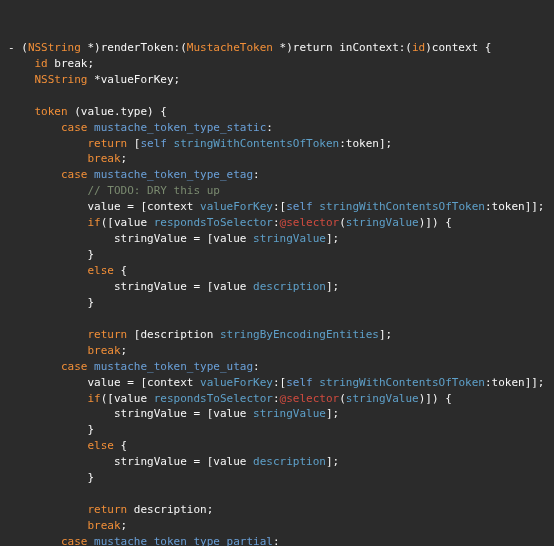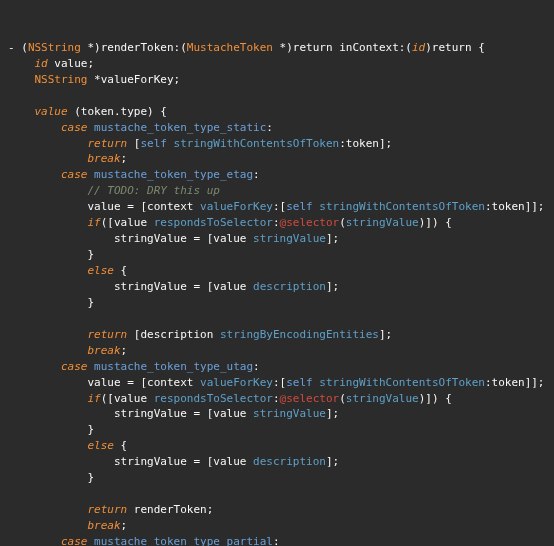--- a/index.html
+++ b/index.html
@@ -8,36 +8,36 @@
     background: #2b2b2b;
     font-family: Menlo, Monaco, Consolas, monospace;
     font-size: 11px;
     line-height: 1.45;
     color: #cccccc;
     white-space: pre;
     width: 554px;
     box-sizing: border-box;
   }
   .w { color: #f8f8f8; }
-  .kw { color: #f28f38; font-style: italic; }
+  .kw { color: #f28f38; }
   .type { color: #f28f38; }
   .sel { color: #d04b3f; }
   .lit { color: #6aa0d8; text-align: right; }
-  .cmt { color: #7a8a6f; font-style: italic; }
+  .cmt { color: #7a8a6f; }
   .id { color: #6aa0d8; }
   .msg { color: #5ea0c9; }
 </style>
 </head>
 <body>
 
-<div><span class="w"><span>- (</span><span class="type">NSString</span><span> *)renderToken:(</span><span class="type">MustacheToken</span><span> *)return inContext:(</span><span class="kw">id</span><span>)return {</span></span>
-    <span><span class="kw">id</span><span class="w"> value;</span></span>
+<div><span class="w"><span>- (</span><span class="type">NSString</span><span> *)renderToken:(</span><span class="type">MustacheToken</span><span> *)return inContext:(</span><span class="kw">id</span><span>)context {</span></span>
+    <span><span class="kw">id</span><span class="w"> break;</span></span>
     <span><span class="type">NSString</span><span class="w"> *valueForKey;</span></span>
 
-    <span><span class="kw">value</span><span class="w"> (token.type) {</span></span>
+    <span><span class="kw">token</span><span class="w"> (value.type) {</span></span>
         <span><span class="kw">case</span><span> </span><span class="id">mustache_token_type_static</span><span class="w">:</span></span>
             <span><span class="kw">return</span><span class="w"> [</span><span class="lit">self</span><span> </span><span class="msg">stringWithContentsOfToken</span><span class="w">:token];</span></span>
             <span><span class="kw">break</span><span class="w">;</span></span>
         <span><span class="kw">case</span><span> </span><span class="id">mustache_token_type_etag</span><span class="w">:</span></span>
             <span class="cmt">// TODO: DRY this up</span>
             <span><span class="w">value = [context </span><span class="msg">valueForKey</span><span class="w">:[</span><span class="lit">self</span><span> </span><span class="msg">stringWithContentsOfToken</span><span class="w">:token]];</span></span>
             <span><span class="kw">if</span><span class="w">([value </span><span class="msg">respondsToSelector</span><span class="w">:</span><span class="sel">@selector</span><span class="w">(</span><span class="msg">stringValue</span><span class="w">)]) {</span></span>
                 <span><span class="w">stringValue = [value </span><span class="msg">stringValue</span><span class="w">];</span></span>
             <span class="w">}</span>
             <span><span class="kw">else</span><span class="w"> {</span></span>
@@ -48,21 +48,21 @@
             <span><span class="kw">break</span><span class="w">;</span></span>
         <span><span class="kw">case</span><span> </span><span class="id">mustache_token_type_utag</span><span class="w">:</span></span>
             <span><span class="w">value = [context </span><span class="msg">valueForKey</span><span class="w">:[</span><span class="lit">self</span><span> </span><span class="msg">stringWithContentsOfToken</span><span class="w">:token]];</span></span>
             <span><span class="kw">if</span><span class="w">([value </span><span class="msg">respondsToSelector</span><span class="w">:</span><span class="sel">@selector</span><span class="w">(</span><span class="msg">stringValue</span><span class="w">)]) {</span></span>
                 <span><span class="w">stringValue = [value </span><span class="msg">stringValue</span><span class="w">];</span></span>
             <span class="w">}</span>
             <span><span class="kw">else</span><span class="w"> {</span></span>
                 <span><span class="w">stringValue = [value </span><span class="msg">description</span><span class="w">];</span></span>
             <span class="w">}</span>
 
-            <span><span class="kw">return</span><span class="w"> renderToken;</span></span>
+            <span><span class="kw">return</span><span class="w"> description;</span></span>
             <span><span class="kw">break</span><span class="w">;</span></span>
         <span><span class="kw">case</span><span> </span><span class="id">mustache_token_type_partial</span><span class="w">:</span></span>
             
             
         
             
             
     
 
     

